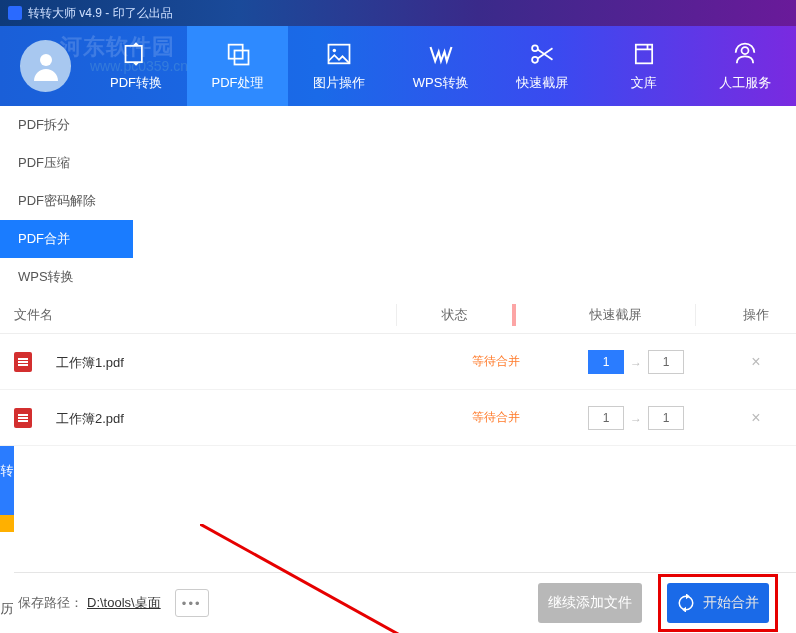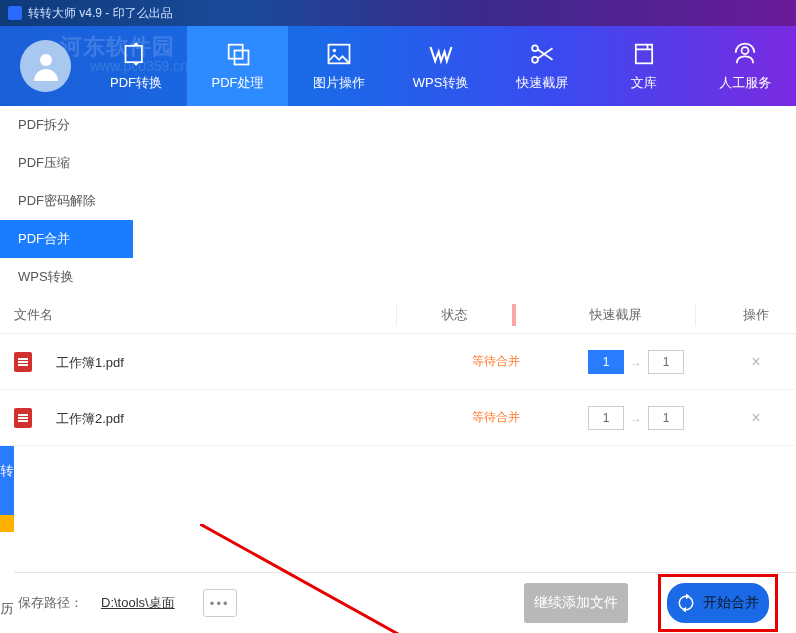--- a/index.html
+++ b/index.html
@@ -41,28 +41,28 @@
 .row .range { width: 160px; display: flex; align-items: center; justify-content: center; gap: 6px; }
 .range-box { width: 36px; height: 24px; border: 1px solid #ccc; text-align: center; line-height: 22px; font-size: 12px; color: #666; }
 .range-box.sel { background: #2a7cff; color: #fff; border-color: #2a7cff; }
 .range-arrow { color: #bbb; font-size: 12px; }
 .row .op { width: 80px; text-align: center; color: #bbb; font-size: 16px; cursor: pointer; }
 
 .arrow-annotation { position: absolute; left: 200px; top: 190px; pointer-events: none; }
 
 .rightstrip { width: 14px; background: linear-gradient(180deg, #2a7cff 0%, #2a7cff 40%, #ffb000 40%, #ffb000 50%, #fff 50%); display: flex; flex-direction: column; align-items: center; padding-top: 16px; color: #fff; font-size: 13px; gap: 120px; }
 
-.footer { height: 60px; display: flex; align-items: center; padding: 0 18px; background: #fff; gap: 14px; }
+.footer { height: 60px; display: flex; align-items: center; padding: 0 18px; background: #fff; }
 .save-label { color: #666; font-size: 13px; }
 .save-path { color: #333; text-decoration: underline; margin-left: 4px; font-size: 13px; }
 .more-btn { width: 34px; height: 28px; border: 1px solid #ccc; border-radius: 3px; margin-left: 14px; display: flex; align-items: center; justify-content: center; color: #888; letter-spacing: 2px; cursor: pointer; }
 .footer-spacer { flex: 1; }
 .btn { height: 40px; padding: 0 10px; border-radius: 3px; font-size: 14px; display: flex; align-items: center; justify-content: center; cursor: pointer; gap: 8px; }
 .btn-secondary { background: #b8b8b8; color: #fff; margin-right: 16px; }
-.btn-primary { background: #1a6ae8; color: #0f172a; border-radius: 18px; }
+.btn-primary { background: #1a6ae8; color: #e5e5e5; }
 .btn-primary-wrap { border: 3px solid #e60000; padding: 6px; }
 .btn-primary svg { width: 18px; height: 18px; }
 </style>
 </head>
 <body>
 
 <div class="titlebar">
   <div class="logo"></div>
   <span>转转大师 v4.9 - 印了么出品</span>
 </div>

